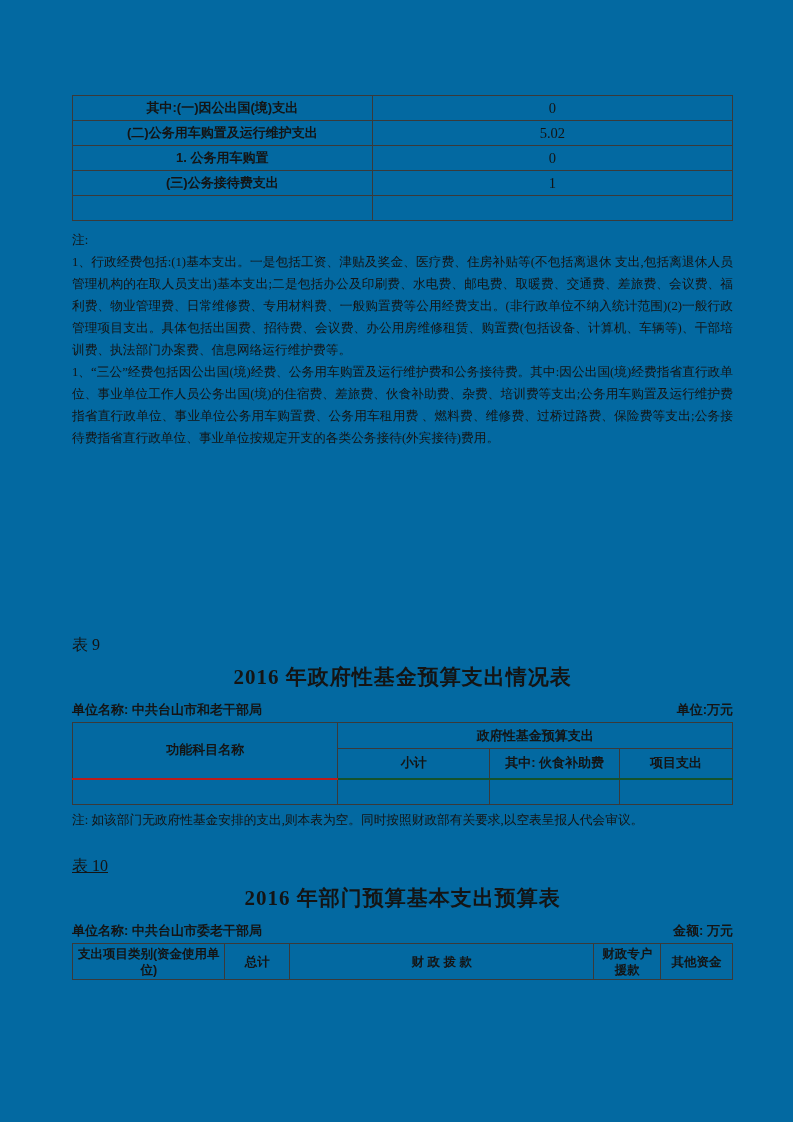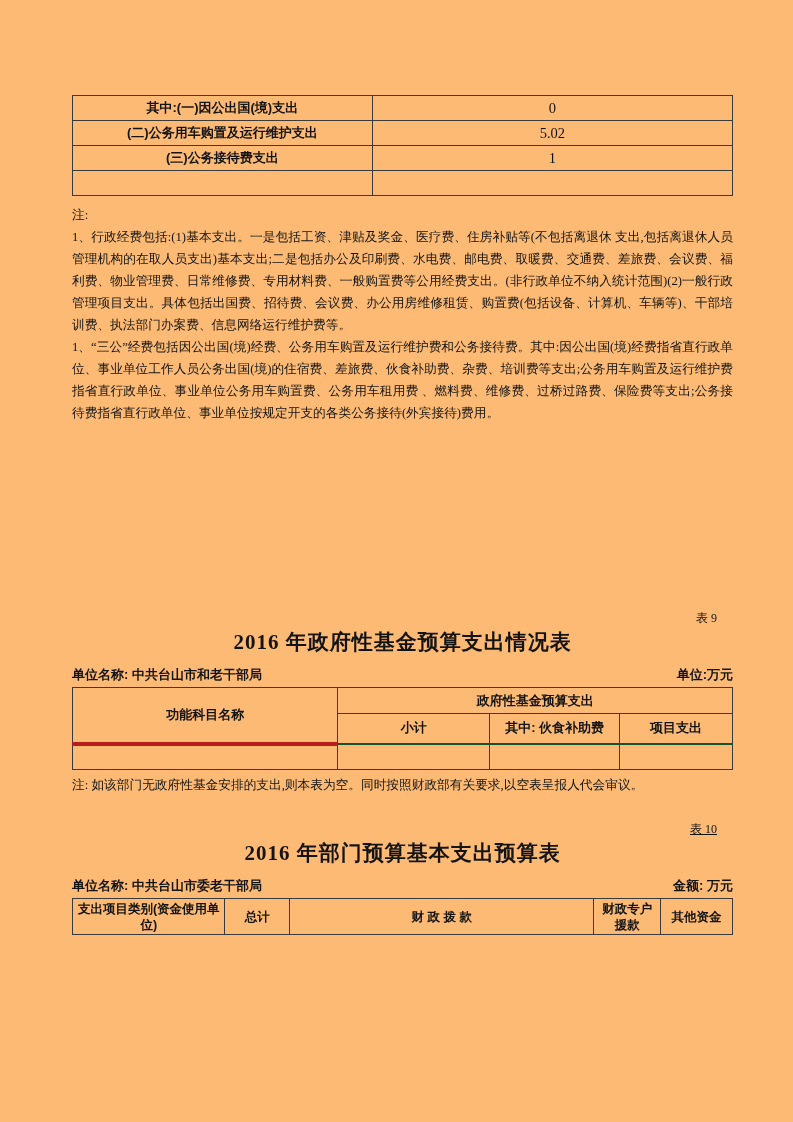--- a/index.html
+++ b/index.html
@@ -2,21 +2,21 @@
 <html><head>
 <meta charset="utf-8">
 <style>
   * { margin: 0; padding: 0; box-sizing: border-box; }
   html, body { background: #e8e8e8; }
   .page {
     position: relative;
     width: 793px;
     height: 1122px;
     margin: 0 auto;
-    background: #fdba74;
+    background: #0369a1;
     font-family: "Liberation Serif", "DejaVu Serif", serif;
     color: #141414;
     overflow: hidden;
   }
   .content {
     position: absolute;
     left: 72px;
     top: 0;
     width: 661px;
   }
@@ -47,27 +47,28 @@
   .notes {
     margin-top: 8px;
     font-size: 12.7px;
     line-height: 22px;
     text-align: justify;
   }
   .notes .note-head { text-align: left; }
 
   
   .tbl-no {
-    font-size: 12px;
-    text-align: right;
+    font-size: 16px;
+    text-align: left;
     padding-right: 16px;
   }
   .sec9-no { margin-top: 186px; }
   .sec10-no { margin-top: 26px; text-decoration: underline; }
   .doc-title {
+    margin-top: 6px;
     text-align: center;
     font-size: 21px;
     font-weight: bold;
     letter-spacing: 1px;
     line-height: 30px;
   }
   .unit-row {
     margin-top: 9px;
     display: flex;
     justify-content: space-between;
@@ -120,20 +121,24 @@
       <tbody>
           <tr>
         <td class="lbl">其中:(一)因公出国(境)支出</td>
         <td class="val">0</td>
       </tr>
       <tr>
         <td class="lbl">(二)公务用车购置及运行维护支出</td>
         <td class="val">5.02</td>
       </tr>
       <tr>
+        <td class="lbl">1. 公务用车购置</td>
+        <td class="val">0</td>
+      </tr>
+      <tr>
         <td class="lbl">(三)公务接待费支出</td>
         <td class="val">1</td>
       </tr>
       <tr>
         <td class="lbl"></td>
         <td class="val"></td>
       </tr>
     </tbody>
       </table>
 
@@ -152,21 +157,21 @@
 
     <table class="t9">
       <colgroup>
         <col style="width:40.2%">
           <col style="width:23.0%">
           <col style="width:19.7%">
           <col style="width:17.1%">
       </colgroup>
       <tbody>
           <tr class="r1">
-        <td rowspan="2" style="border-bottom:4px solid #b91c1c;">功能科目名称</td>
+        <td rowspan="2" style="border-bottom:2px solid #b91c1c;">功能科目名称</td>
         <td colspan="3">政府性基金预算支出</td>
       </tr>
       <tr class="r2">
         <td>小计</td>
         <td>其中: 伙食补助费</td>
         <td>项目支出</td>
       </tr>
       <tr class="r3">
         <td></td>
         <td></td>

